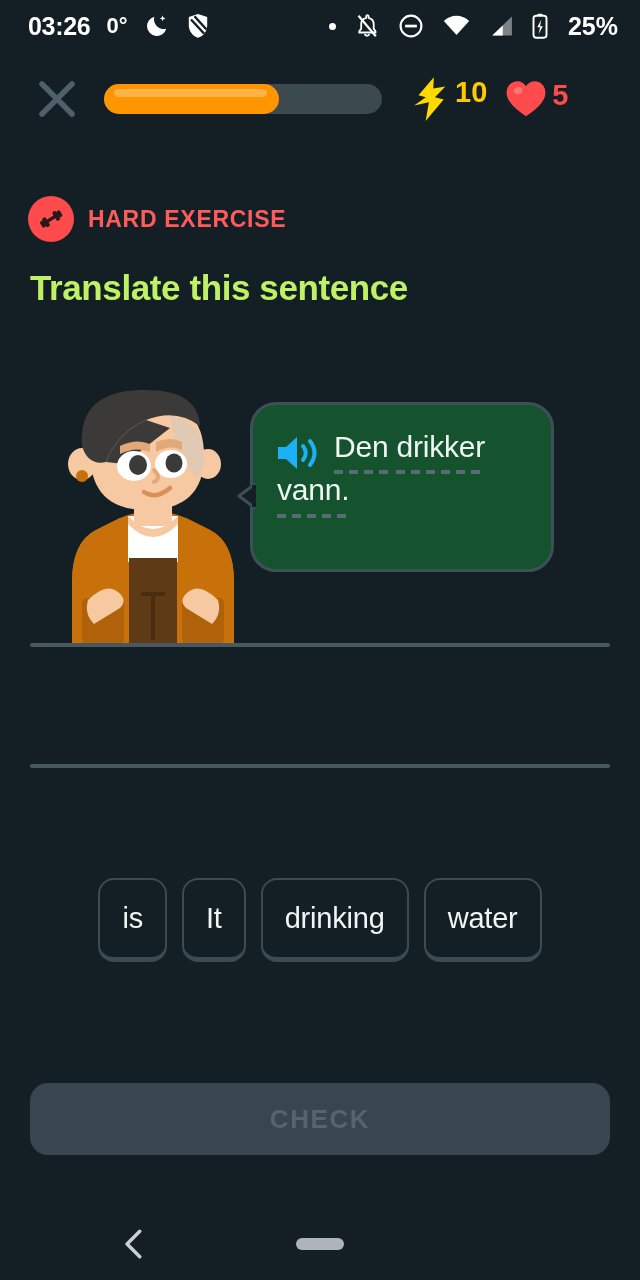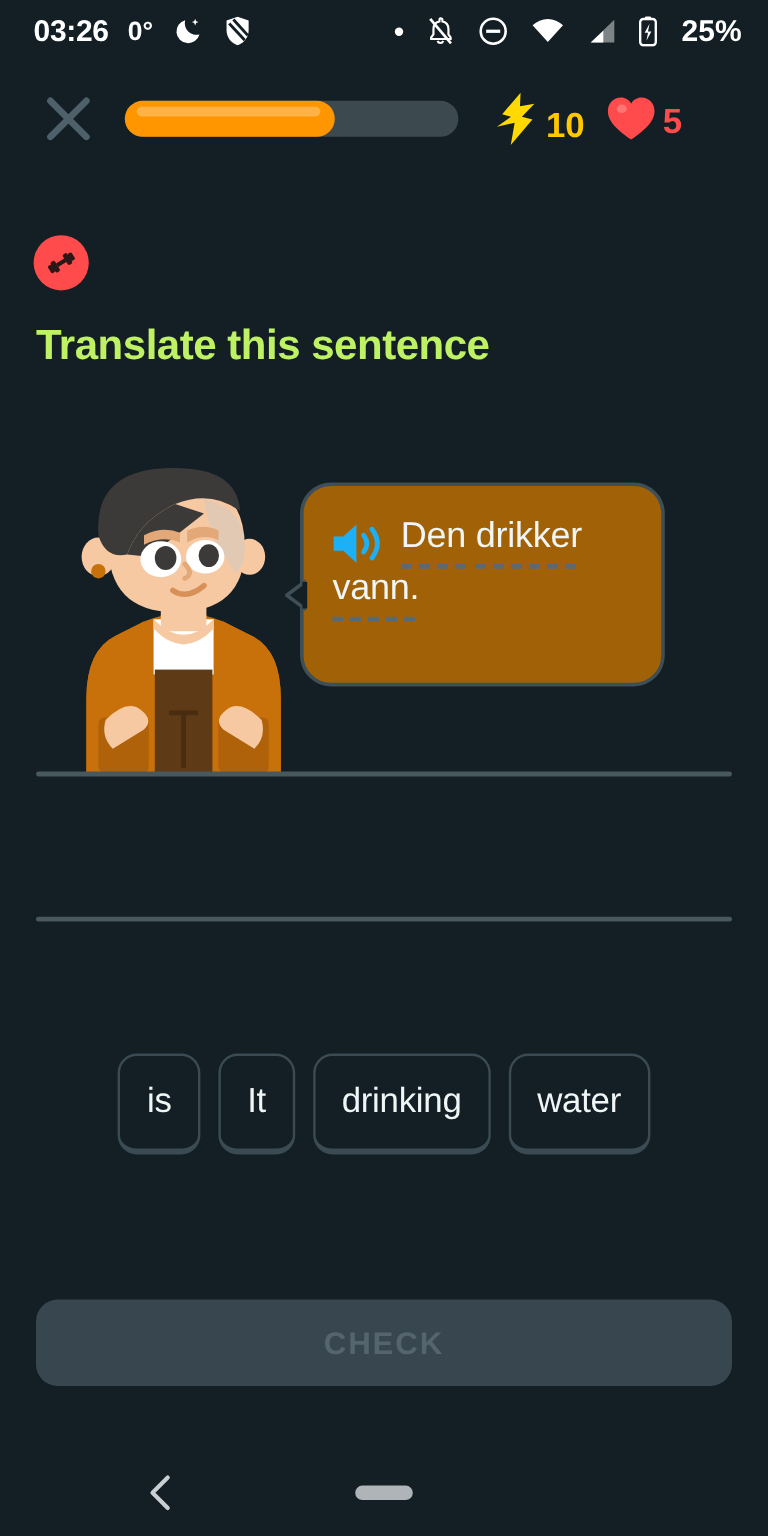--- a/index.html
+++ b/index.html
@@ -102,21 +102,21 @@
   .progress-shine {
     position: absolute;
     top: 5px; left: 10px;
     right: 12px;
     height: 8px;
     background: rgba(255,255,255,0.28);
     border-radius: 5px;
   }
   .stat-group {
     display: flex;
-    align-items: flex-end;
+    align-items: flex-start;
     margin-left: 28px;
     gap: 5px;
   }
   .stat-group.hearts { margin-left: 18px; }
   .stat-num {
     font-size: 29px;
     font-weight: bold;
   }
   .stat-num.xp { color: #FFC800; }
   .stat-num.hp { color: #FF4B4B; }
@@ -170,21 +170,21 @@
   }
 
   .bubble {
     position: absolute;
     left: 250px;
     top: 16px;
     width: 304px;
     min-height: 170px;
     border: 3px solid #3F4F57;
     border-radius: 26px;
-    background: #a16207;
+    background: #14532d;
     padding: 26px 22px 20px 22px;
   }
   .bubble-tail {
     position: absolute;
     left: -17px;
     top: 78px;
     width: 20px;
     height: 34px;
   }
   .bubble-line {
@@ -389,20 +389,21 @@
       <svg width="32" height="32" viewBox="0 0 32 32">
         <g transform="rotate(-32 16 16)">
           <rect x="4.5" y="12.6" width="4" height="7" rx="1.4" fill="#2A1818"></rect>
           <rect x="8" y="11" width="4.2" height="10.2" rx="1.6" fill="#2A1818"></rect>
           <rect x="12" y="14.3" width="8.4" height="3.4" fill="#2A1818"></rect>
           <rect x="20" y="11" width="4.2" height="10.2" rx="1.6" fill="#2A1818"></rect>
           <rect x="23.8" y="12.6" width="4" height="7" rx="1.4" fill="#2A1818"></rect>
         </g>
       </svg>
     </div>
+    <div class="badge-label">HARD EXERCISE</div>
   </div>
 
   <div class="prompt-title">Translate this sentence</div>
 
   <div class="char-area">
 
     <svg class="character" viewBox="0 0 190 258">
 
       <path d="M62 132 Q95 118 128 132 L152 144 Q176 156 176 196 L176 258 L14 258 L14 196 Q14 156 38 144 z" fill="#C8700A"></path>
 

